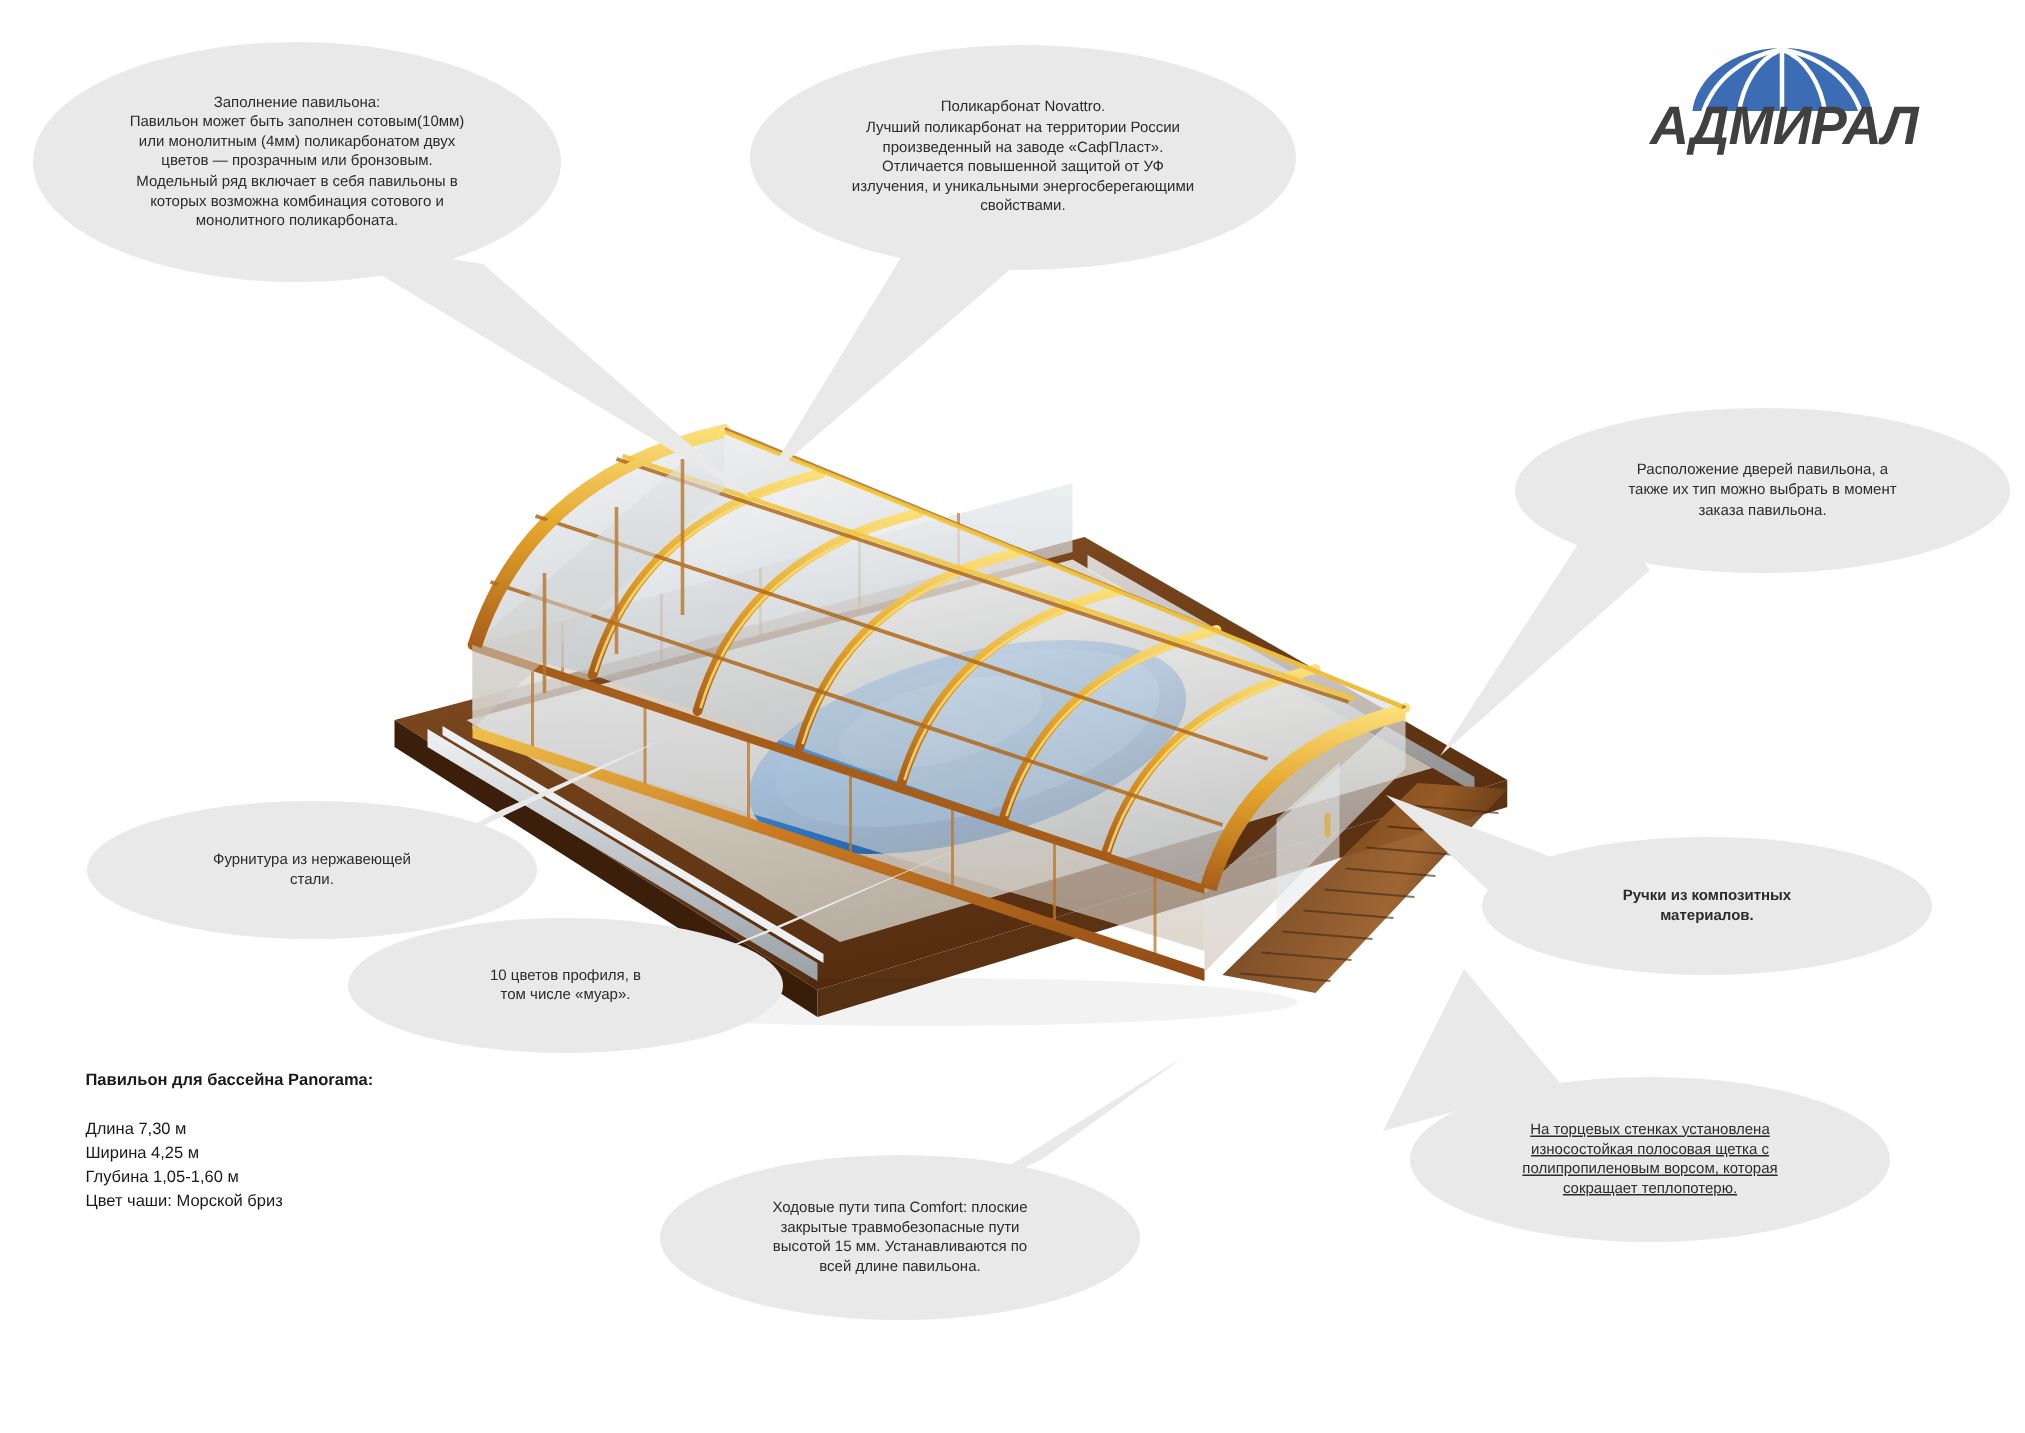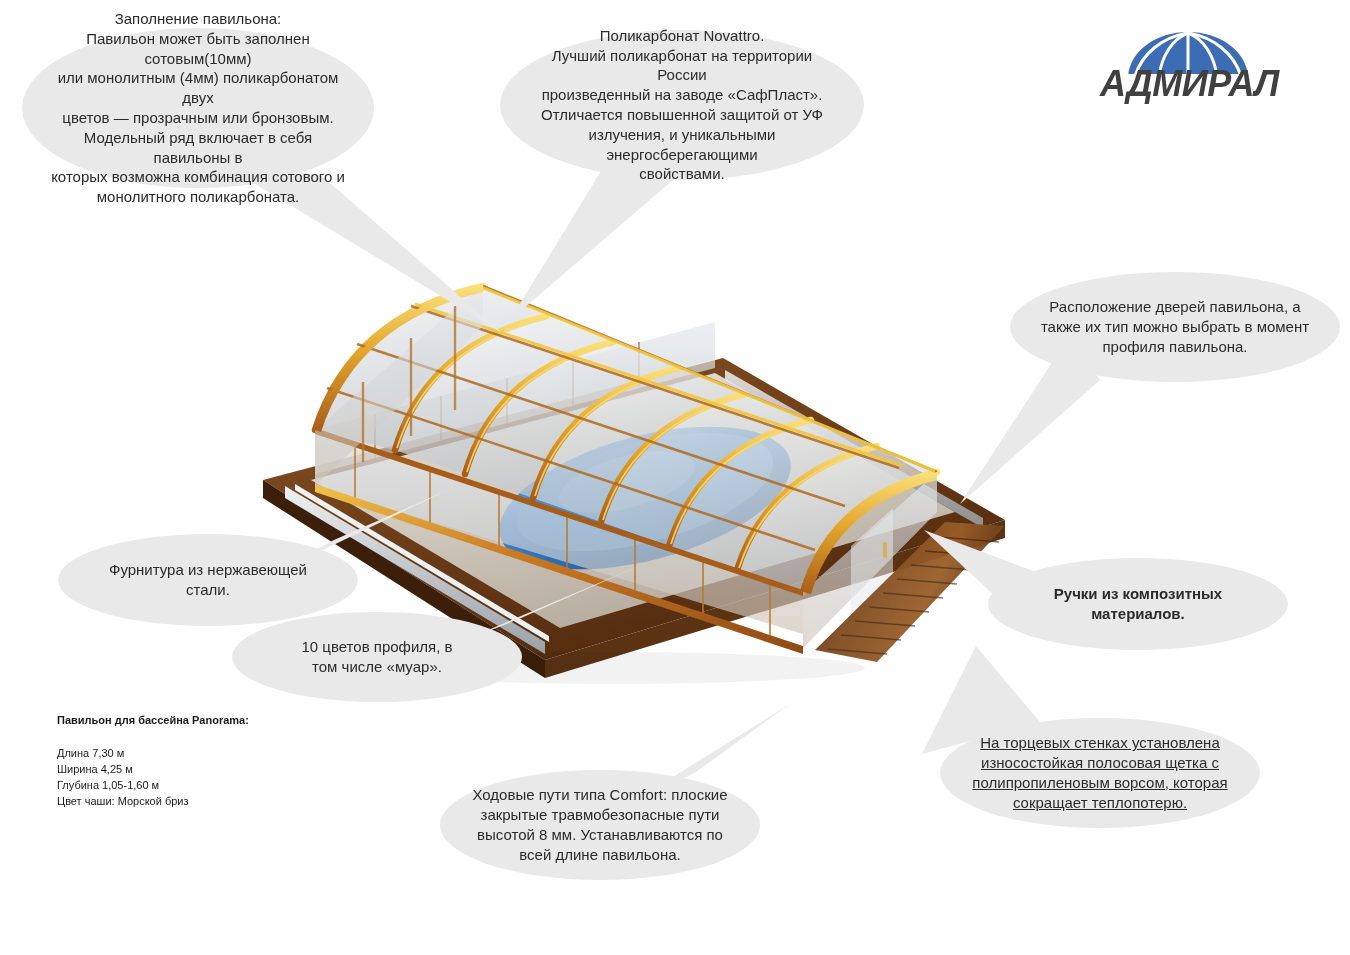--- a/index.html
+++ b/index.html
@@ -14,21 +14,21 @@
     position: relative;
     width: 1350px;
     height: 955px;
     background: #ffffff;
   }
 
   
   .callout {
     position: absolute;
     color: #2b2b2b;
-    font-size: 15px;
+    font-size: 10px;
     line-height: 1.32;
     text-align: center;
     z-index: 30;
   }
   .callout .bubble {
     position: relative;
     background: #e9e9e9;
     border-radius: 50% / 50%;
     display: flex;
     align-items: center;
@@ -337,21 +337,21 @@
 
   <div class="callout" style="left:1010px; top:272px; width:330px; height:110px;">
     <div class="tail" style="left:-60px; top:62px; width:200px; height:180px;">
       <svg viewBox="0 0 200 180" width="200" height="180">
         <polygon points="118,4 150,46 10,170" fill="#e9e9e9"></polygon>
       </svg>
     </div>
     <div class="bubble">
       <span class="bubble-text">Расположение дверей павильона, а
 также их тип можно выбрать в момент
-профиля павильона.</span>
+заказа павильона.</span>
     </div>
   </div>
 
   <div class="callout" style="left:58px; top:534px; width:300px; height:92px;">
     <div class="tail" style="left:180px; top:-50px; width:220px; height:120px;">
       <svg viewBox="0 0 220 120" width="220" height="120">
         <polygon points="14,100 96,56 210,6" fill="#e9e9e9"></polygon>
       </svg>
     </div>
     <div class="bubble">
@@ -386,21 +386,21 @@
 
   <div class="callout" style="left:440px; top:770px; width:320px; height:110px;">
     <div class="tail" style="left:170px; top:-72px; width:200px; height:130px;">
       <svg viewBox="0 0 200 130" width="200" height="130">
         <polygon points="10,112 86,74 180,6" fill="#e9e9e9"></polygon>
       </svg>
     </div>
     <div class="bubble">
       <span class="bubble-text">Ходовые пути типа Comfort: плоские
 закрытые травмобезопасные пути
-высотой 8 мм. Устанавливаются по
+высотой 15 мм. Устанавливаются по
 всей длине павильона.</span>
     </div>
   </div>
 
   <div class="callout" style="left:940px; top:718px; width:320px; height:110px;text-decoration:underline;">
     <div class="tail" style="left:-28px; top:-80px; width:200px; height:130px;">
       <svg viewBox="0 0 200 130" width="200" height="130">
         <polygon points="10,116 64,8 128,84" fill="#e9e9e9"></polygon>
       </svg>
     </div>

